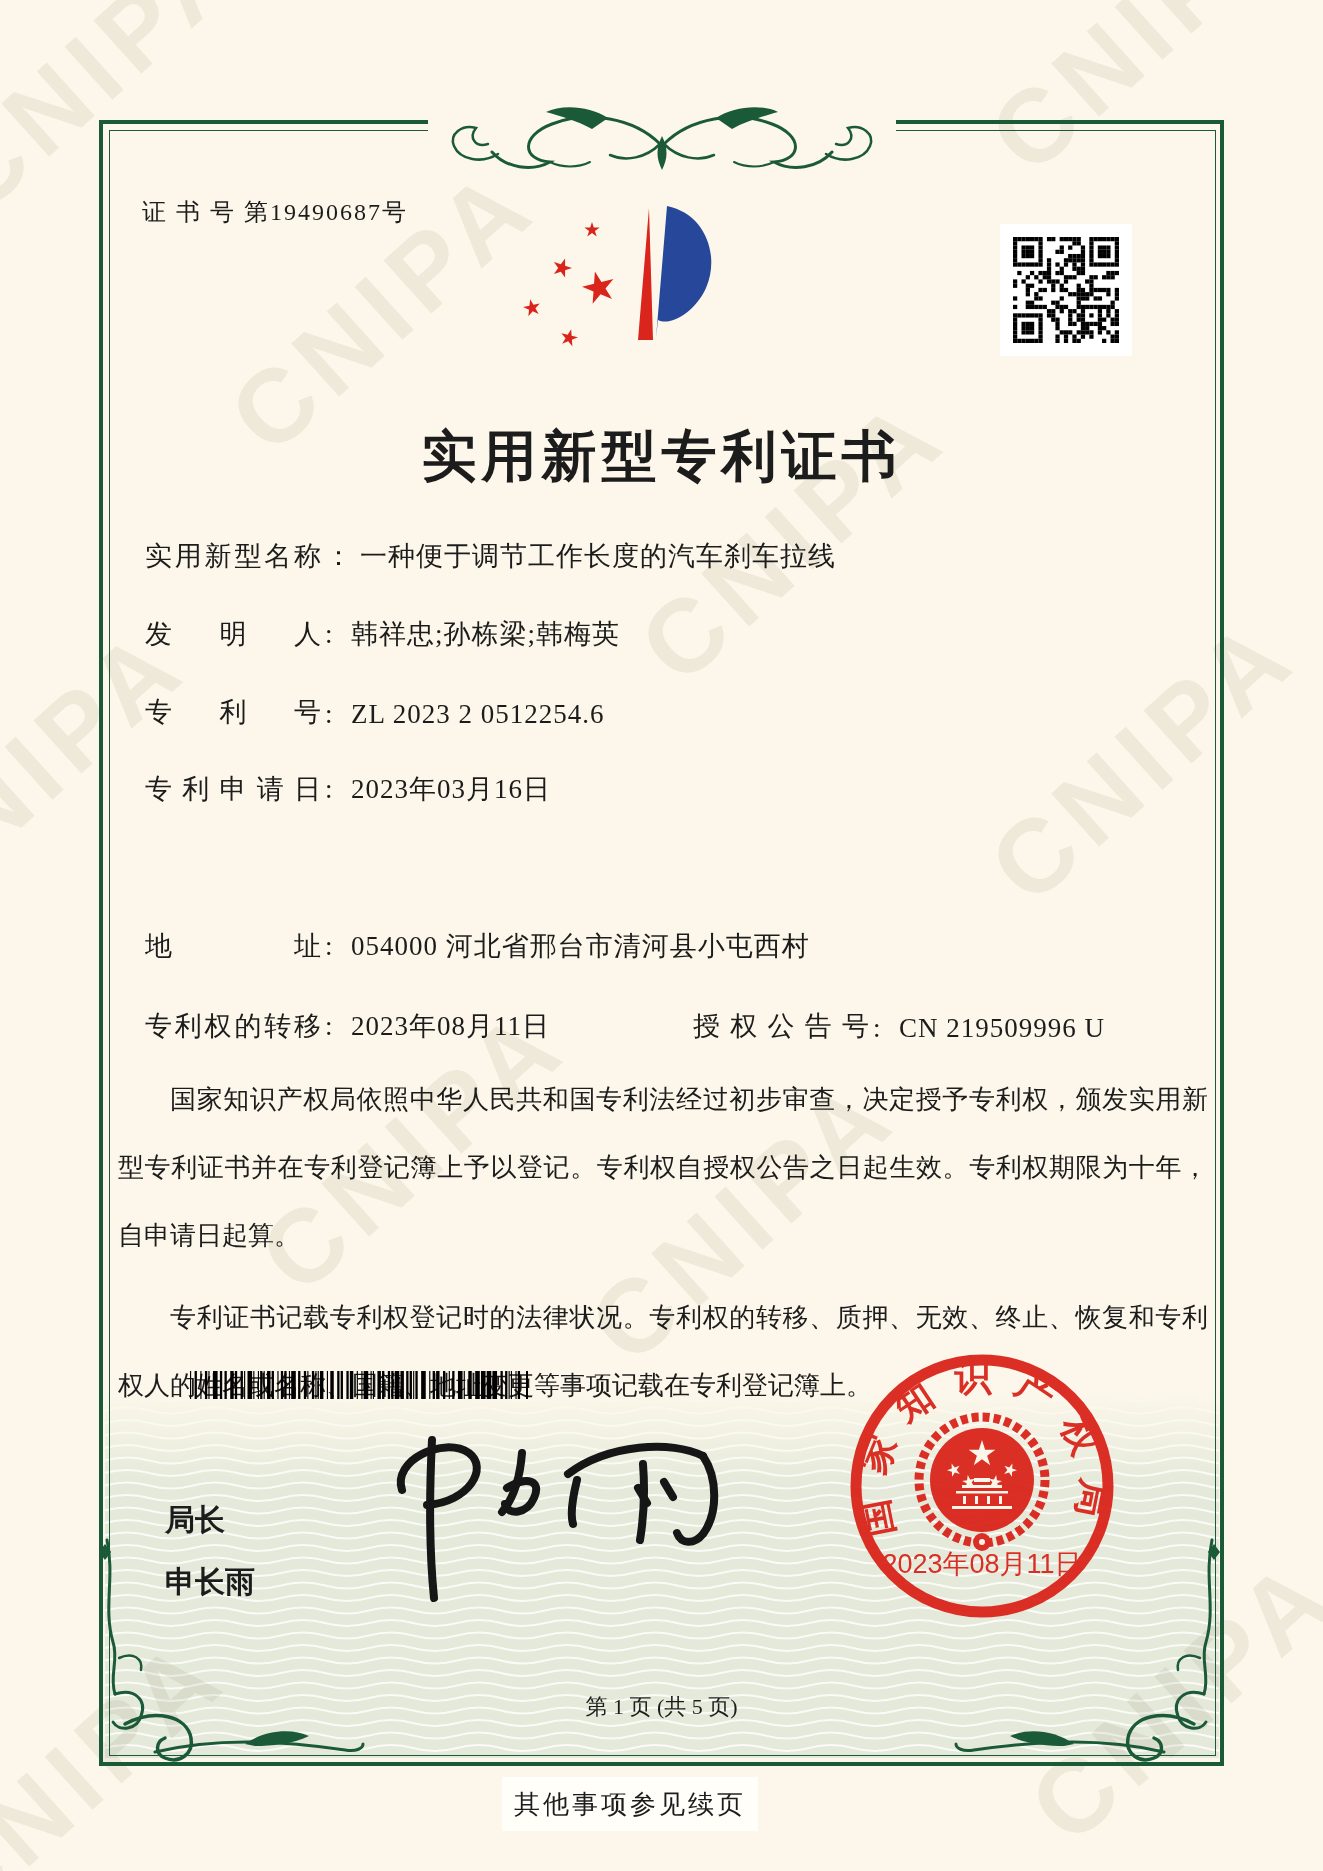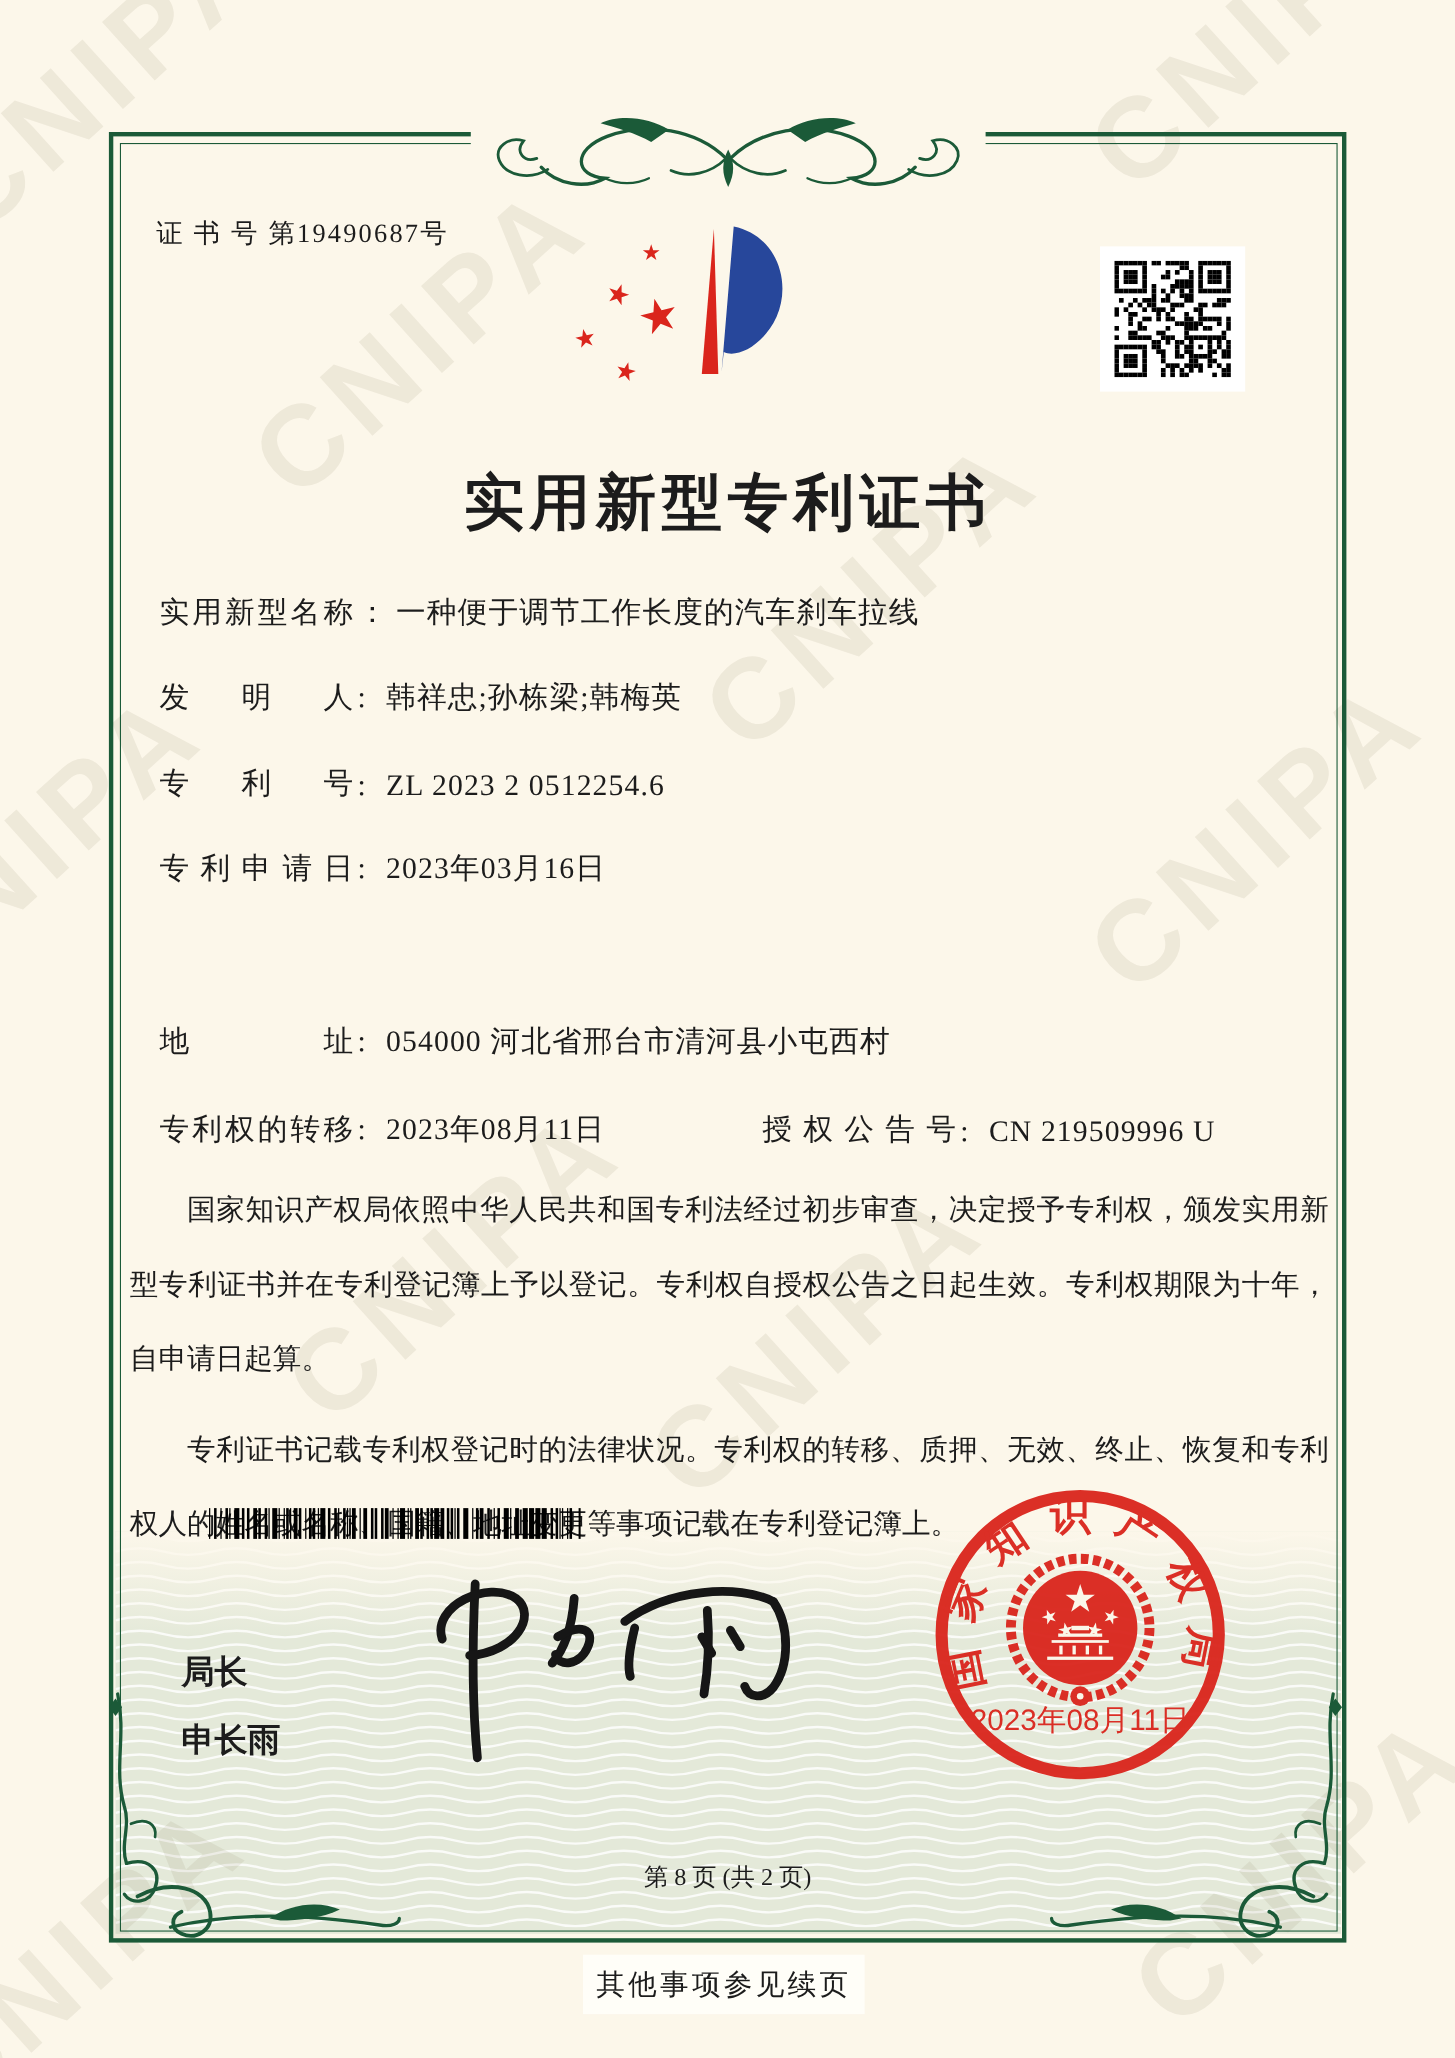--- a/index.html
+++ b/index.html
@@ -71,21 +71,21 @@
   .signature path{stroke:#161616;stroke-width:8;fill:none;stroke-linecap:round;stroke-linejoin:round;}
   
   .seal{position:absolute;left:838px;top:1342px;width:288px;height:288px;z-index:6;opacity:0.95;}
   .seal .red{fill:var(--red);}
   .seal .cream{fill:var(--cream);}
   .seal text{fill:var(--red);}
   .seal-org{font-size:37px;font-weight:600;letter-spacing:20px;font-family:"Liberation Serif",serif;}
   .seal-date{font-size:27px;font-family:"Liberation Sans","DejaVu Sans",sans-serif;}
   
   .page-no{position:absolute;left:0;top:1692px;width:100%;text-align:center;font-size:22px;z-index:5;}
-  .note-box{position:absolute;left:530px;top:1777px;width:256px;height:54px;background:#fffef8;
+  .note-box{position:absolute;left:502px;top:1777px;width:256px;height:54px;background:#fffef8;
     display:flex;align-items:center;justify-content:center;z-index:5;}
   .note-box span{font-size:26px;letter-spacing:3px;}
 </style>
 </head>
 <body>
 
 <div class="page">
 
   <div class="wm" style="left:-90px;top:10px;">CNIPA</div>
   <div class="wm" style="left:960px;top:-30px;">CNIPA</div>
@@ -620,18 +620,18 @@
       <rect x="-7" y="16" width="3" height="8" class="cream"></rect>
       <rect x="5" y="16" width="3" height="8" class="cream"></rect>
       <rect x="17" y="16" width="3" height="8" class="cream"></rect>
       <rect x="-30" y="26" width="60" height="3" class="cream"></rect>
       <circle cy="62" r="9" class="red"></circle>
       <circle cy="62" r="3" class="cream"></circle>
     </g>
     <text class="seal-date" x="144" y="231" text-anchor="middle">2023年08月11日</text>
   </svg>
 
-  <div class="page-no">第 8 页 (共 2 页)</div>
+  <div class="page-no">第 1 页 (共 5 页)</div>
   <div class="note-box">
     <span>其他事项参见续页</span>
   </div>
 
 </div>
 
 </body></html>

